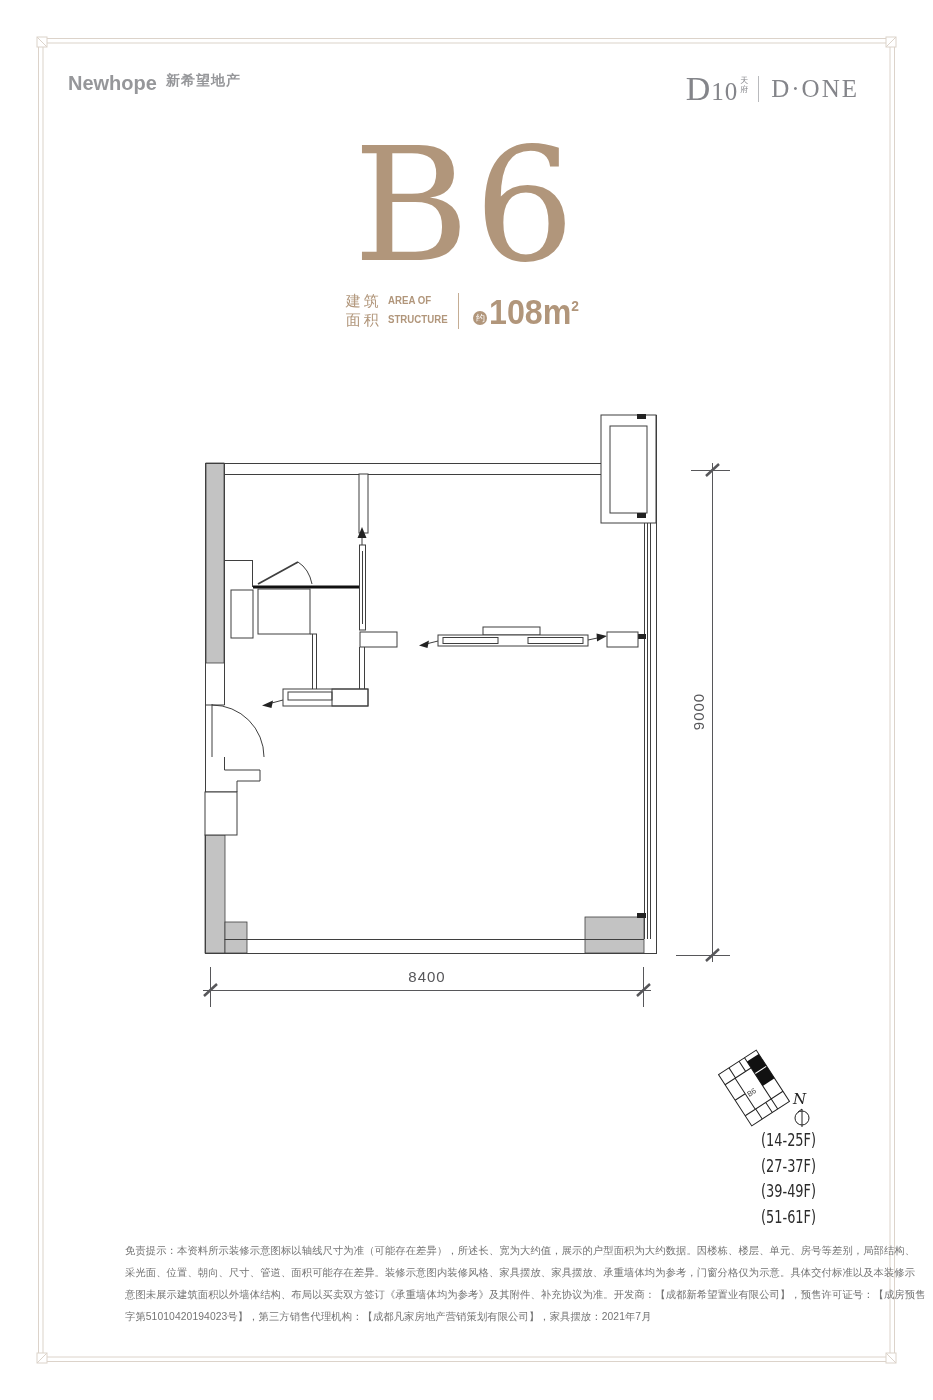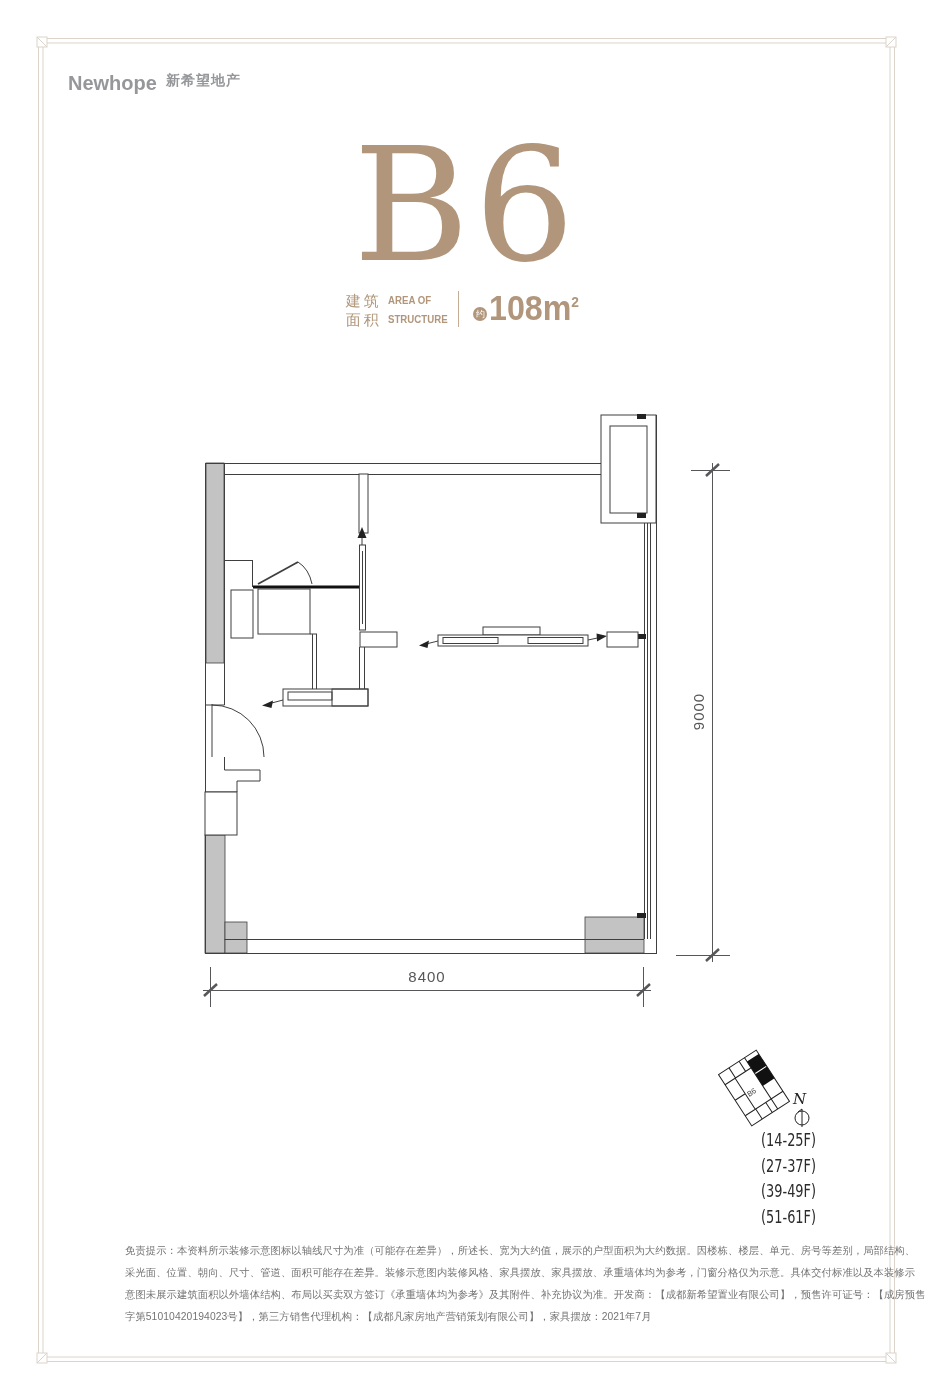--- a/index.html
+++ b/index.html
@@ -20,21 +20,21 @@
   .d10-sub{display:inline-block;font-size:8px;line-height:9px;color:#84858a;
     margin:-8px 0 0 2px;font-family:"Liberation Sans",sans-serif;}
   .brand-divider{width:1px;height:26px;background:#b9babd;margin:0 12px 0 10px;}
   .done{font-size:25px;letter-spacing:2px;}
   
   .unit-title{left:0;right:0;top:126px;text-align:center;
     font-family:"DejaVu Serif","Liberation Serif",serif;
     font-size:158px;line-height:1.0;font-weight:400;color:#b1967b;letter-spacing:5px;}
   
   .area-row{left:0;right:0;top:291px;display:flex;justify-content:center;
-    align-items:flex-start;color:#b1967b;}
+    align-items:flex-end;color:#b1967b;}
   .area-cn{font-size:15px;line-height:19px;letter-spacing:3px;text-align:justify;}
   .area-en{font-size:10.5px;line-height:19px;font-weight:bold;letter-spacing:0px;
     margin-left:6px;transform:scaleX(.92);transform-origin:left center;}
   .area-divider{width:1px;height:36px;background:#c5ad94;margin:0 14px 0 6px;}
   .area-value{display:flex;align-items:flex-end;}
   .approx-badge{width:14px;height:14px;border-radius:50%;background:#b1967b;color:#fff;
     font-size:9px;line-height:14px;text-align:center;margin:0 2px 4px 0;}
   .area-num{font-size:35px;line-height:34px;font-weight:bold;letter-spacing:0px;
     transform:scaleX(.92);transform-origin:left bottom;}
   .area-num sup{font-size:15px;vertical-align:super;line-height:0;}
@@ -174,20 +174,29 @@
       <circle cx="802" cy="1118" r="7"></circle>
       <path d="M802,1109 V1127 M798,1112 L802,1109"></path>
     </g>
   </svg>
 
   <div class="abs brand-left">
     <span class="en">Newhope</span>
     <span class="cn">新希望地产</span>
   </div>
 
+  <div class="abs brand-right">
+    <span class="d10">D10</span>
+    <span class="d10-sub">
+      <span>天</span><br>
+      <span>府</span>
+    </span>
+    <span class="brand-divider"></span>
+    <span class="done">D·ONE</span>
+  </div>
 
   <div class="abs unit-title">B6</div>
 
   <div class="abs area-row">
     <div class="area-cn">
       <div>建筑</div>
       <div>面积</div>
     </div>
     <div class="area-en">
       <div>AREA OF</div>

